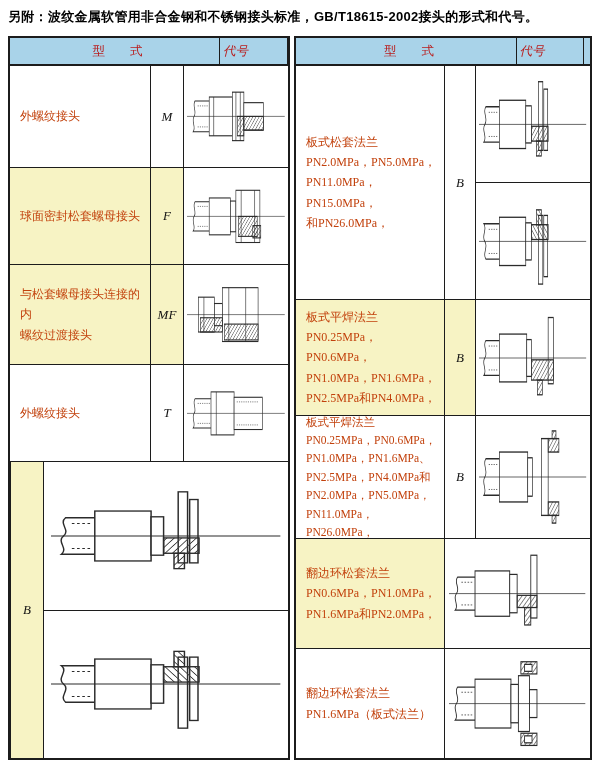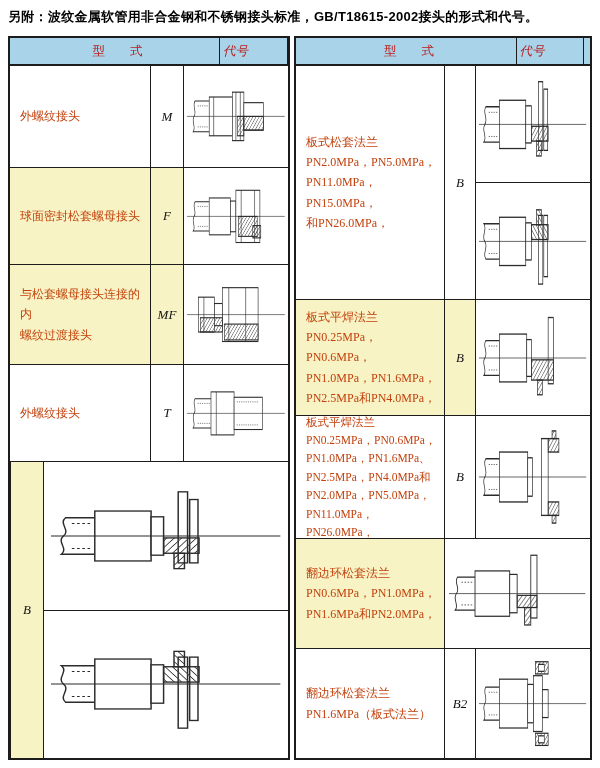--- a/index.html
+++ b/index.html
@@ -322,21 +322,20 @@
               </svg>
             </div>
           </div>
       </div>
 
       <div class="row" style="flex:1" data-hl="false">
         <div class="c ct">
             <span>翻边环松套法兰
 PN1.6MPa（板式法兰）</span>
           </div>
-        <div class="c cc">B2</div>
         <div class="c cd">
             <div class="dbox">
               <svg viewBox="0 0 220 100" preserveAspectRatio="none">
                 <path d="M 42 31 H 14 c -7 6 5 13 -2 19 c -7 6 5 13 -2 19 H 42" fill="white" stroke="#2b2b2b" stroke-width="1.4"></path>
                 <line x1="20" y1="37" x2="40" y2="37" stroke="#2b2b2b" stroke-width="1" stroke-dasharray="2.5,2.5"></line>
                 <line x1="20" y1="63" x2="40" y2="63" stroke="#2b2b2b" stroke-width="1" stroke-dasharray="2.5,2.5"></line>
                 <rect x="42" y="22" width="58" height="56" fill="white" stroke="#2b2b2b" stroke-width="1.4"></rect>
                 <rect x="100" y="28" width="12" height="44" fill="white" stroke="#2b2b2b" stroke-width="1.4"></rect>
                 <rect x="112" y="18" width="18" height="64" fill="white" stroke="#2b2b2b" stroke-width="1.4"></rect>
                 <rect x="116" y="2" width="26" height="14" fill="url(#hx)" stroke="#2b2b2b" stroke-width="1.4"></rect>

